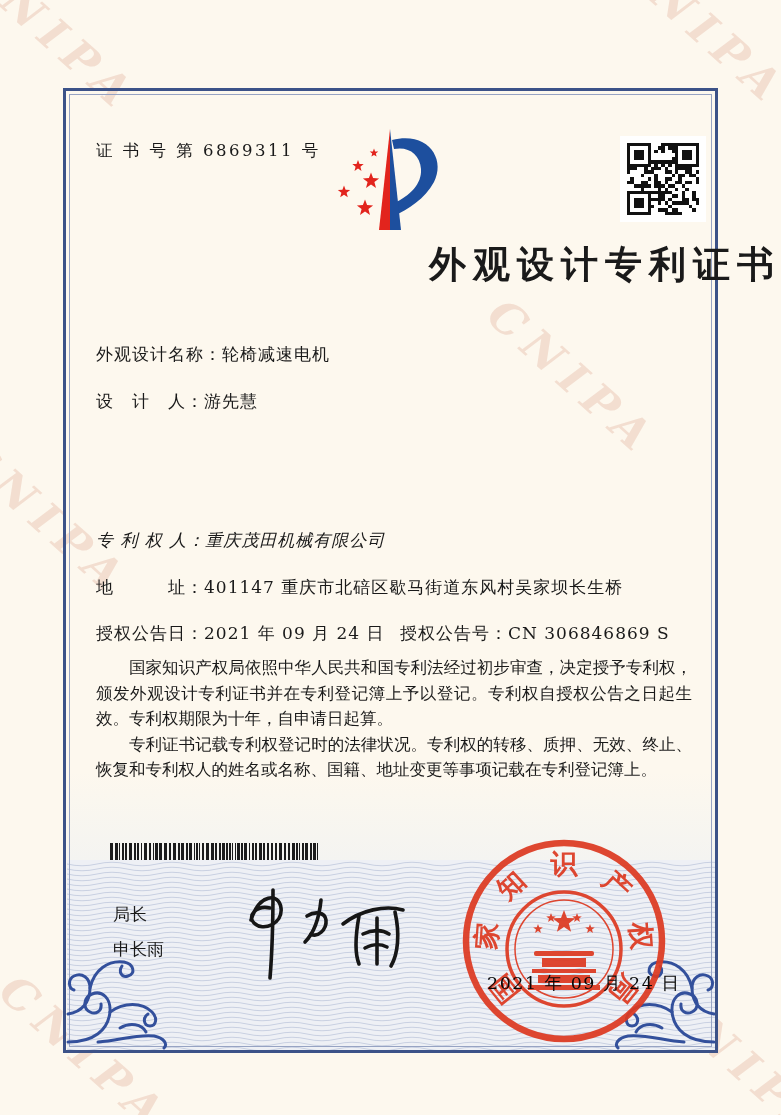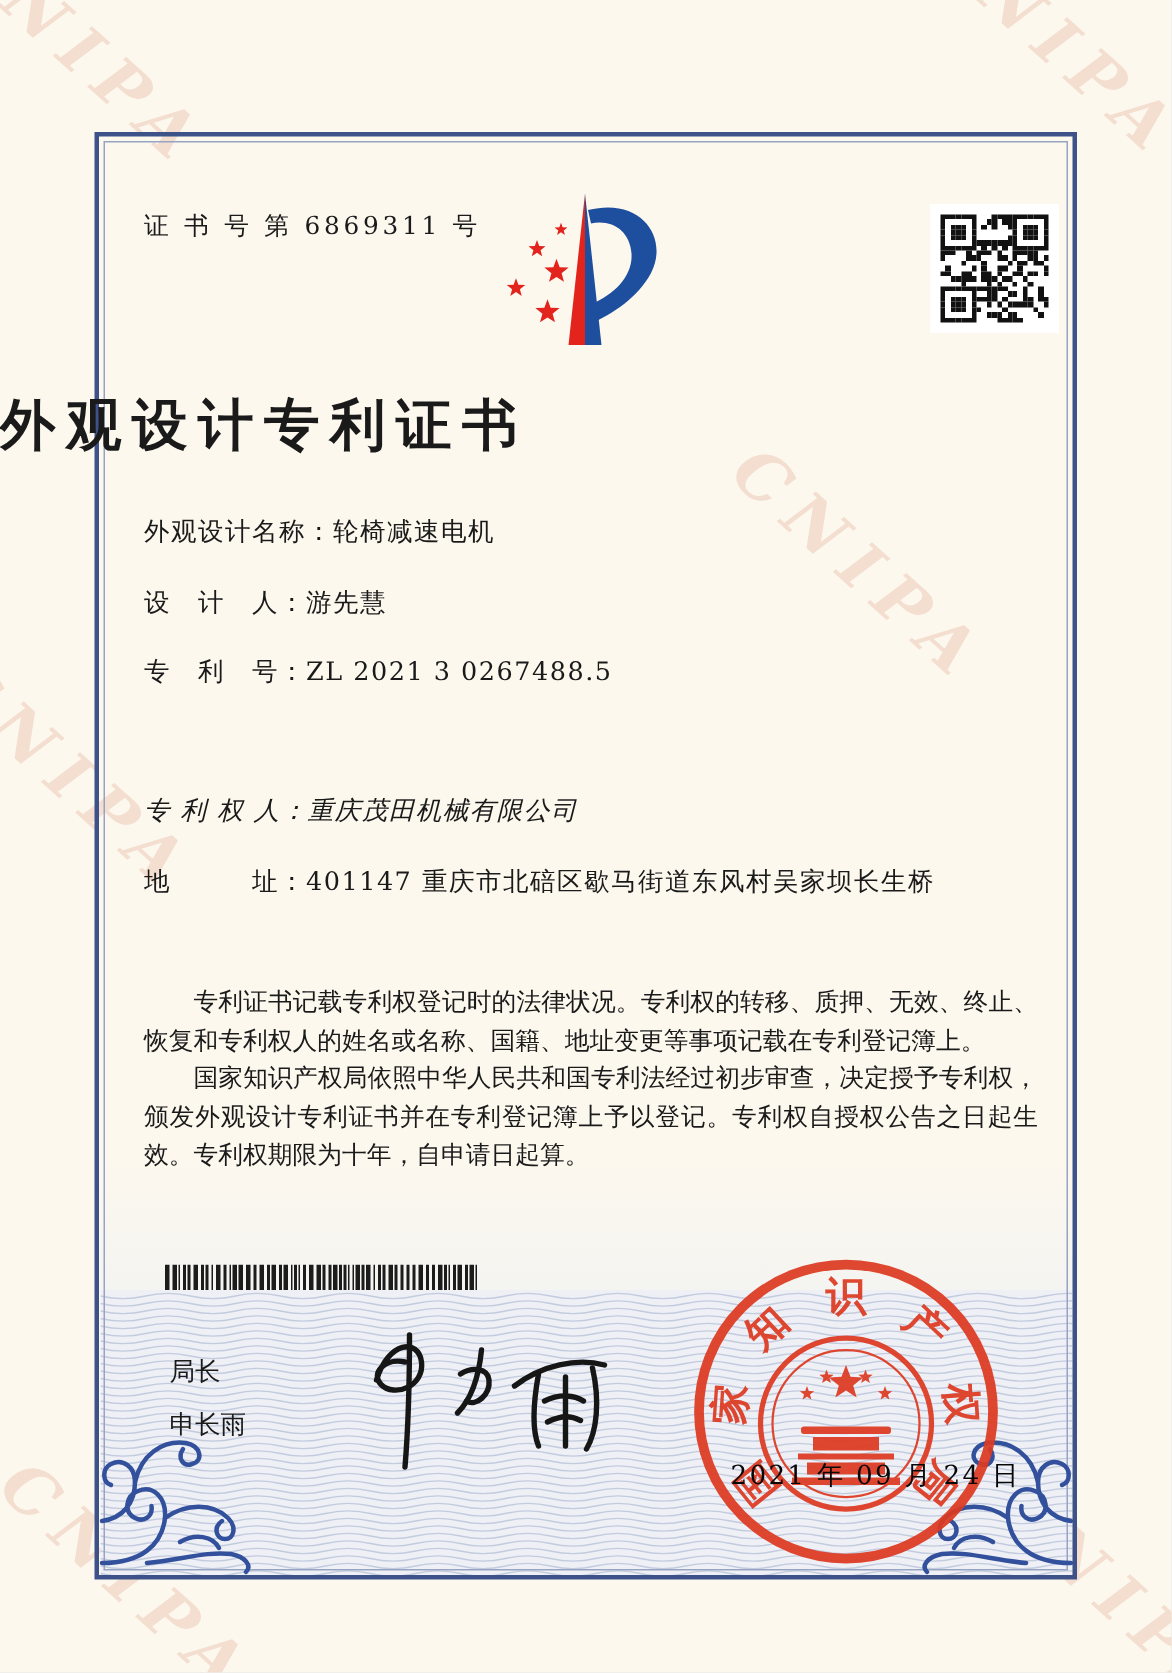--- a/index.html
+++ b/index.html
@@ -15,21 +15,21 @@
   #frame-outer{position:absolute;left:63px;top:88px;width:649px;height:959px;
         border:3px solid #3c5288;z-index:1;pointer-events:none;}
   #frame-inner{position:absolute;left:3px;top:3px;right:3px;bottom:3px;border:1px solid #97a3c3;}
   .corner-orn{position:absolute;z-index:2;pointer-events:none;}
   #cert-no{position:absolute;left:96px;top:140px;font-size:16.5px;letter-spacing:2.5px;z-index:3;text-align:center;}
   #logo{position:absolute;left:328px;top:126px;z-index:3;}
   #qr-wrap{position:absolute;left:620px;top:136px;width:86px;height:86px;background:#ffffff;z-index:3;}
   #qr{position:absolute;left:7px;top:7px;width:72px;height:72px;display:grid;
       grid-template-columns:repeat(21,1fr);grid-template-rows:repeat(21,1fr);}
   #qr .m1{background:#111;}
-  #doc-title{position:absolute;left:0;top:259px;width:781px;text-align:left;font-size:37px;
+  #doc-title{position:absolute;left:0;top:240px;width:781px;text-align:right;font-size:37px;
       font-weight:700;letter-spacing:7px;z-index:3;}
   .field-row{position:absolute;left:96px;width:600px;font-size:17px;letter-spacing:1px;z-index:3;white-space:nowrap;}
   .grant-no{position:absolute;left:304px;top:0;}
   #body-text{position:absolute;left:96px;top:655px;width:596px;font-size:16.5px;line-height:25.6px;
       text-align:justify;z-index:3;}
   #body-text p{margin:0;text-indent:2em;}
   #barcode{position:absolute;left:110px;top:843px;height:17px;width:208px;font-size:0;
       white-space:nowrap;overflow:hidden;z-index:3;}
   #sig-title{position:absolute;left:113px;top:903px;font-size:17px;z-index:3;
       font-family:"Liberation Sans","DejaVu Sans",sans-serif;}
@@ -590,33 +590,34 @@
   </div>
 
   <div id="doc-title">外观设计专利证书</div>
 
   <div class="field-row" style="top:390px;">
     <span>设　计　人：</span><span>游先慧</span>
   </div>
   <div class="field-row" style="top:343px;">
     <span>外观设计名称：</span><span>轮椅减速电机</span>
   </div>
-  <div class="field-row" style="top:436px;">
-    <span>专　利　号：</span><span>ZL 2021 3 0267488.5</span>
-  </div>
   <div class="field-row" style="top:529px;font-style:italic;">
     <span>专 利 权 人：</span><span>重庆茂田机械有限公司</span>
   </div>
   <div class="field-row" style="top:576px;">
     <span>地　　　址：</span><span>401147 重庆市北碚区歇马街道东风村吴家坝长生桥</span>
   </div>
+  <div class="field-row" style="top:622px;">
+    <span><span>授权公告日：</span><span>2021 年 09 月 24 日</span></span>
+    <span class="grant-no"><span>授权公告号：</span><span>CN 306846869 S</span></span>
+  </div>
 
   <div id="body-text">
+    <p>国家知识产权局依照中华人民共和国专利法经过初步审查，决定授予专利权，颁发外观设计专利证书并在专利登记簿上予以登记。专利权自授权公告之日起生效。专利权期限为十年，自申请日起算。</p>
     <p>专利证书记载专利权登记时的法律状况。专利权的转移、质押、无效、终止、恢复和专利权人的姓名或名称、国籍、地址变更等事项记载在专利登记簿上。</p>
-    <p>国家知识产权局依照中华人民共和国专利法经过初步审查，决定授予专利权，颁发外观设计专利证书并在专利登记簿上予以登记。专利权自授权公告之日起生效。专利权期限为十年，自申请日起算。</p>
   </div>
 
   <div id="barcode"><span style="display:inline-block;height:100%;width:3px;background:#1c1c1c;margin-right:2px"></span><span style="display:inline-block;height:100%;width:3px;background:#1c1c1c;margin-right:1px"></span><span style="display:inline-block;height:100%;width:1px;background:#1c1c1c;margin-right:2px"></span><span style="display:inline-block;height:100%;width:2px;background:#1c1c1c;margin-right:1px"></span><span style="display:inline-block;height:100%;width:2px;background:#1c1c1c;margin-right:2px"></span><span style="display:inline-block;height:100%;width:3px;background:#1c1c1c;margin-right:2px"></span><span style="display:inline-block;height:100%;width:2px;background:#1c1c1c;margin-right:1px"></span><span style="display:inline-block;height:100%;width:2px;background:#1c1c1c;margin-right:2px"></span><span style="display:inline-block;height:100%;width:1px;background:#1c1c1c;margin-right:2px"></span><span style="display:inline-block;height:100%;width:3px;background:#1c1c1c;margin-right:2px"></span><span style="display:inline-block;height:100%;width:2px;background:#1c1c1c;margin-right:2px"></span><span style="display:inline-block;height:100%;width:1px;background:#1c1c1c;margin-right:1px"></span><span style="display:inline-block;height:100%;width:3px;background:#1c1c1c;margin-right:1px"></span><span style="display:inline-block;height:100%;width:3px;background:#1c1c1c;margin-right:2px"></span><span style="display:inline-block;height:100%;width:3px;background:#1c1c1c;margin-right:2px"></span><span style="display:inline-block;height:100%;width:2px;background:#1c1c1c;margin-right:2px"></span><span style="display:inline-block;height:100%;width:3px;background:#1c1c1c;margin-right:2px"></span><span style="display:inline-block;height:100%;width:2px;background:#1c1c1c;margin-right:1px"></span><span style="display:inline-block;height:100%;width:3px;background:#1c1c1c;margin-right:2px"></span><span style="display:inline-block;height:100%;width:2px;background:#1c1c1c;margin-right:1px"></span><span style="display:inline-block;height:100%;width:3px;background:#1c1c1c;margin-right:2px"></span><span style="display:inline-block;height:100%;width:1px;background:#1c1c1c;margin-right:1px"></span><span style="display:inline-block;height:100%;width:2px;background:#1c1c1c;margin-right:1px"></span><span style="display:inline-block;height:100%;width:1px;background:#1c1c1c;margin-right:2px"></span><span style="display:inline-block;height:100%;width:2px;background:#1c1c1c;margin-right:2px"></span><span style="display:inline-block;height:100%;width:3px;background:#1c1c1c;margin-right:2px"></span><span style="display:inline-block;height:100%;width:3px;background:#1c1c1c;margin-right:1px"></span><span style="display:inline-block;height:100%;width:2px;background:#1c1c1c;margin-right:2px"></span><span style="display:inline-block;height:100%;width:2px;background:#1c1c1c;margin-right:1px"></span><span style="display:inline-block;height:100%;width:3px;background:#1c1c1c;margin-right:1px"></span><span style="display:inline-block;height:100%;width:2px;background:#1c1c1c;margin-right:1px"></span><span style="display:inline-block;height:100%;width:2px;background:#1c1c1c;margin-right:1px"></span><span style="display:inline-block;height:100%;width:1px;background:#1c1c1c;margin-right:2px"></span><span style="display:inline-block;height:100%;width:1px;background:#1c1c1c;margin-right:1px"></span><span style="display:inline-block;height:100%;width:3px;background:#1c1c1c;margin-right:1px"></span><span style="display:inline-block;height:100%;width:2px;background:#1c1c1c;margin-right:1px"></span><span style="display:inline-block;height:100%;width:3px;background:#1c1c1c;margin-right:2px"></span><span style="display:inline-block;height:100%;width:1px;background:#1c1c1c;margin-right:2px"></span><span style="display:inline-block;height:100%;width:2px;background:#1c1c1c;margin-right:1px"></span><span style="display:inline-block;height:100%;width:2px;background:#1c1c1c;margin-right:2px"></span><span style="display:inline-block;height:100%;width:3px;background:#1c1c1c;margin-right:1px"></span><span style="display:inline-block;height:100%;width:2px;background:#1c1c1c;margin-right:2px"></span><span style="display:inline-block;height:100%;width:2px;background:#1c1c1c;margin-right:2px"></span><span style="display:inline-block;height:100%;width:2px;background:#1c1c1c;margin-right:2px"></span><span style="display:inline-block;height:100%;width:2px;background:#1c1c1c;margin-right:2px"></span><span style="display:inline-block;height:100%;width:3px;background:#1c1c1c;margin-right:2px"></span><span style="display:inline-block;height:100%;width:2px;background:#1c1c1c;margin-right:2px"></span><span style="display:inline-block;height:100%;width:2px;background:#1c1c1c;margin-right:2px"></span><span style="display:inline-block;height:100%;width:3px;background:#1c1c1c;margin-right:1px"></span><span style="display:inline-block;height:100%;width:2px;background:#1c1c1c;margin-right:1px"></span><span style="display:inline-block;height:100%;width:1px;background:#1c1c1c;margin-right:2px"></span><span style="display:inline-block;height:100%;width:2px;background:#1c1c1c;margin-right:1px"></span><span style="display:inline-block;height:100%;width:3px;background:#1c1c1c;margin-right:2px"></span><span style="display:inline-block;height:100%;width:2px;background:#1c1c1c;margin-right:1px"></span><span style="display:inline-block;height:100%;width:3px;background:#1c1c1c;margin-right:1px"></span><span style="display:inline-block;height:100%;width:1px;background:#1c1c1c;margin-right:2px"></span></div>
 
   <div id="sig-title">局长</div>
   <div id="sig-name">申长雨</div>
   <svg id="signature" width="205" height="110" viewBox="0 0 205 110">
     <g fill="none" stroke="#161616" stroke-width="3.6" stroke-linecap="round">
       <path d="M26 42 C34 16 54 14 56 30 C58 46 38 54 29 45 C22 38 31 27 45 30"></path>
       <path d="M48 12 C48 44 47 76 45 100"></path>

